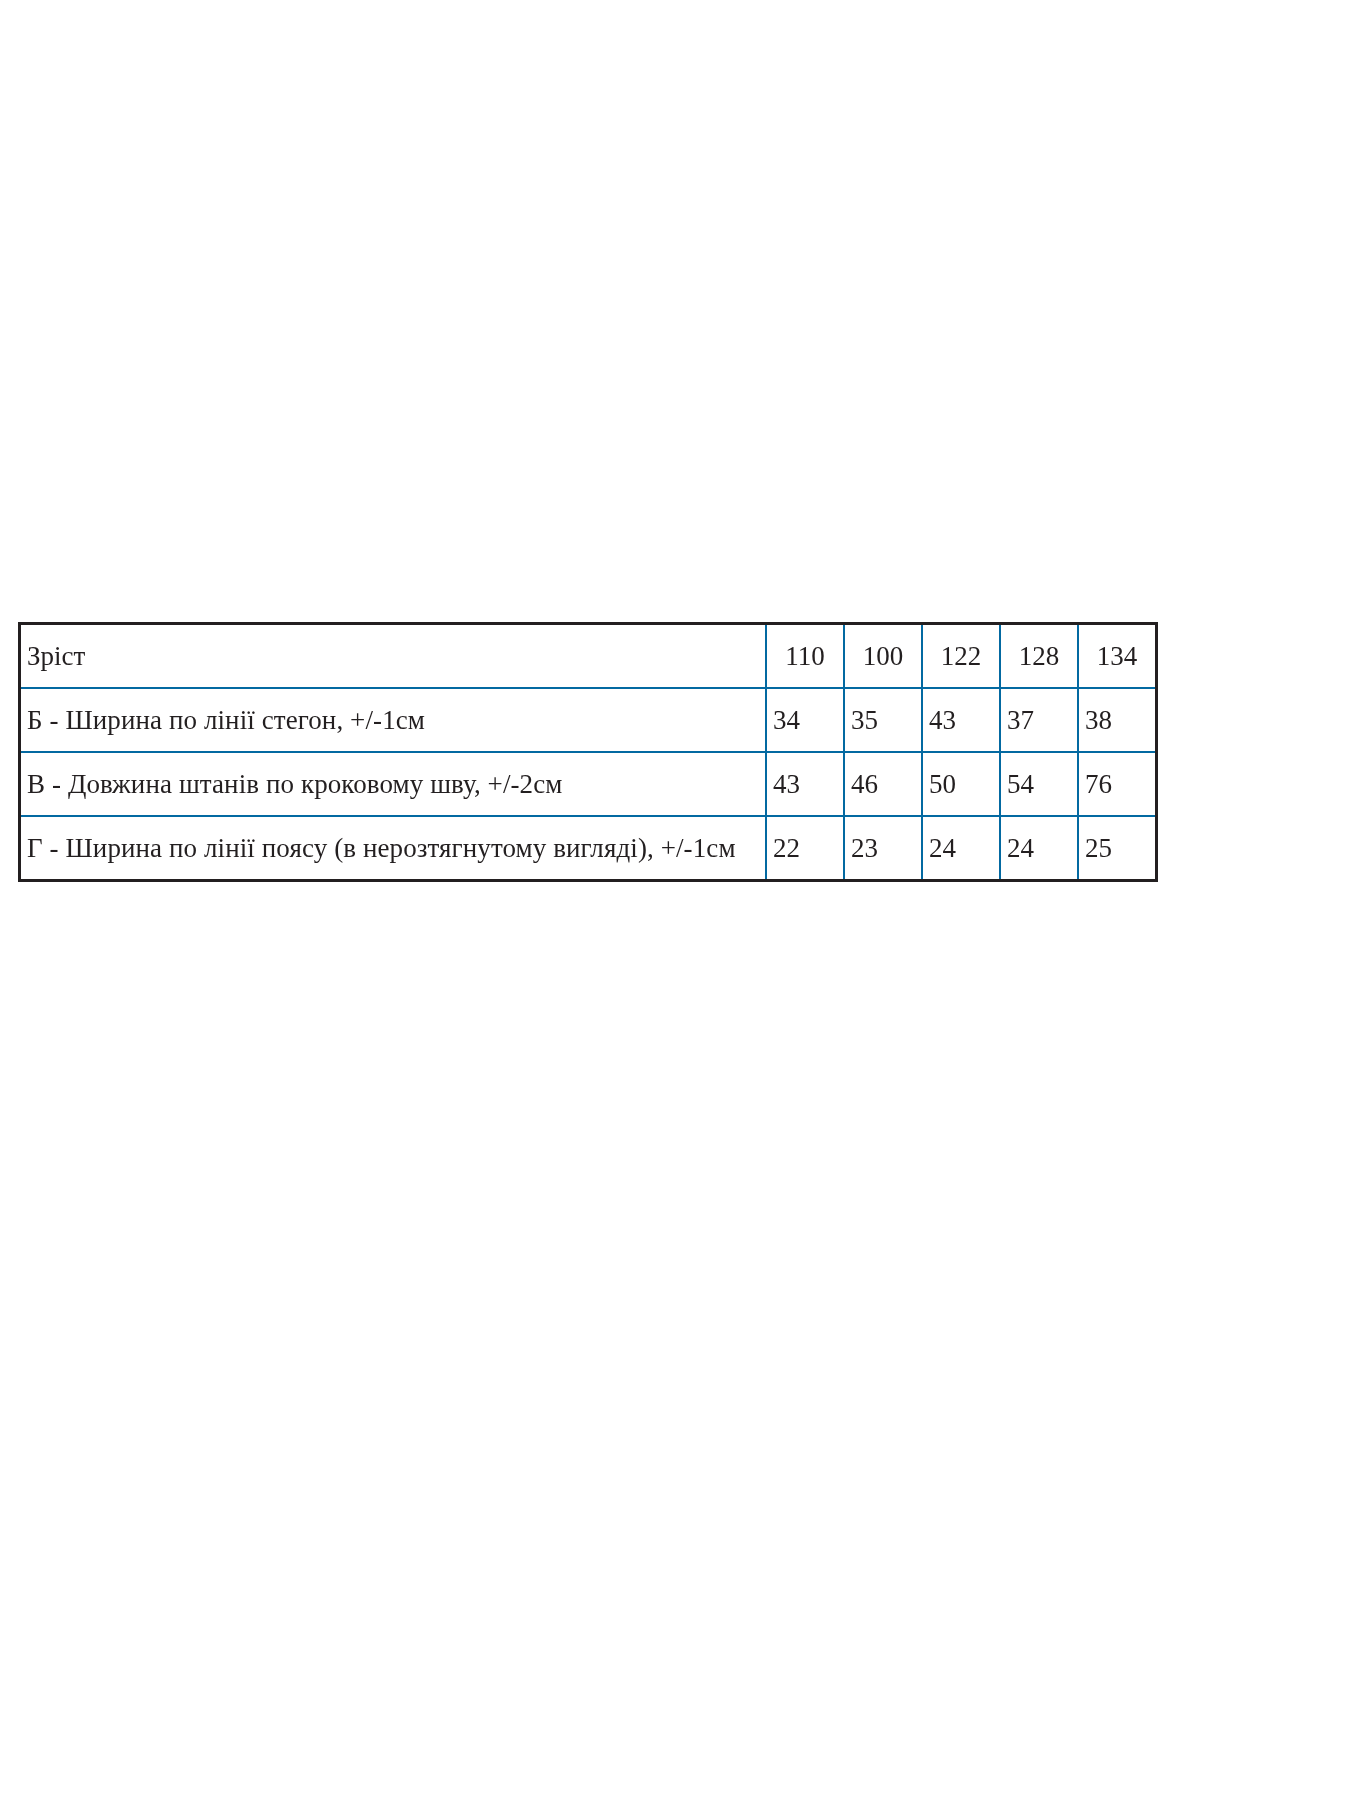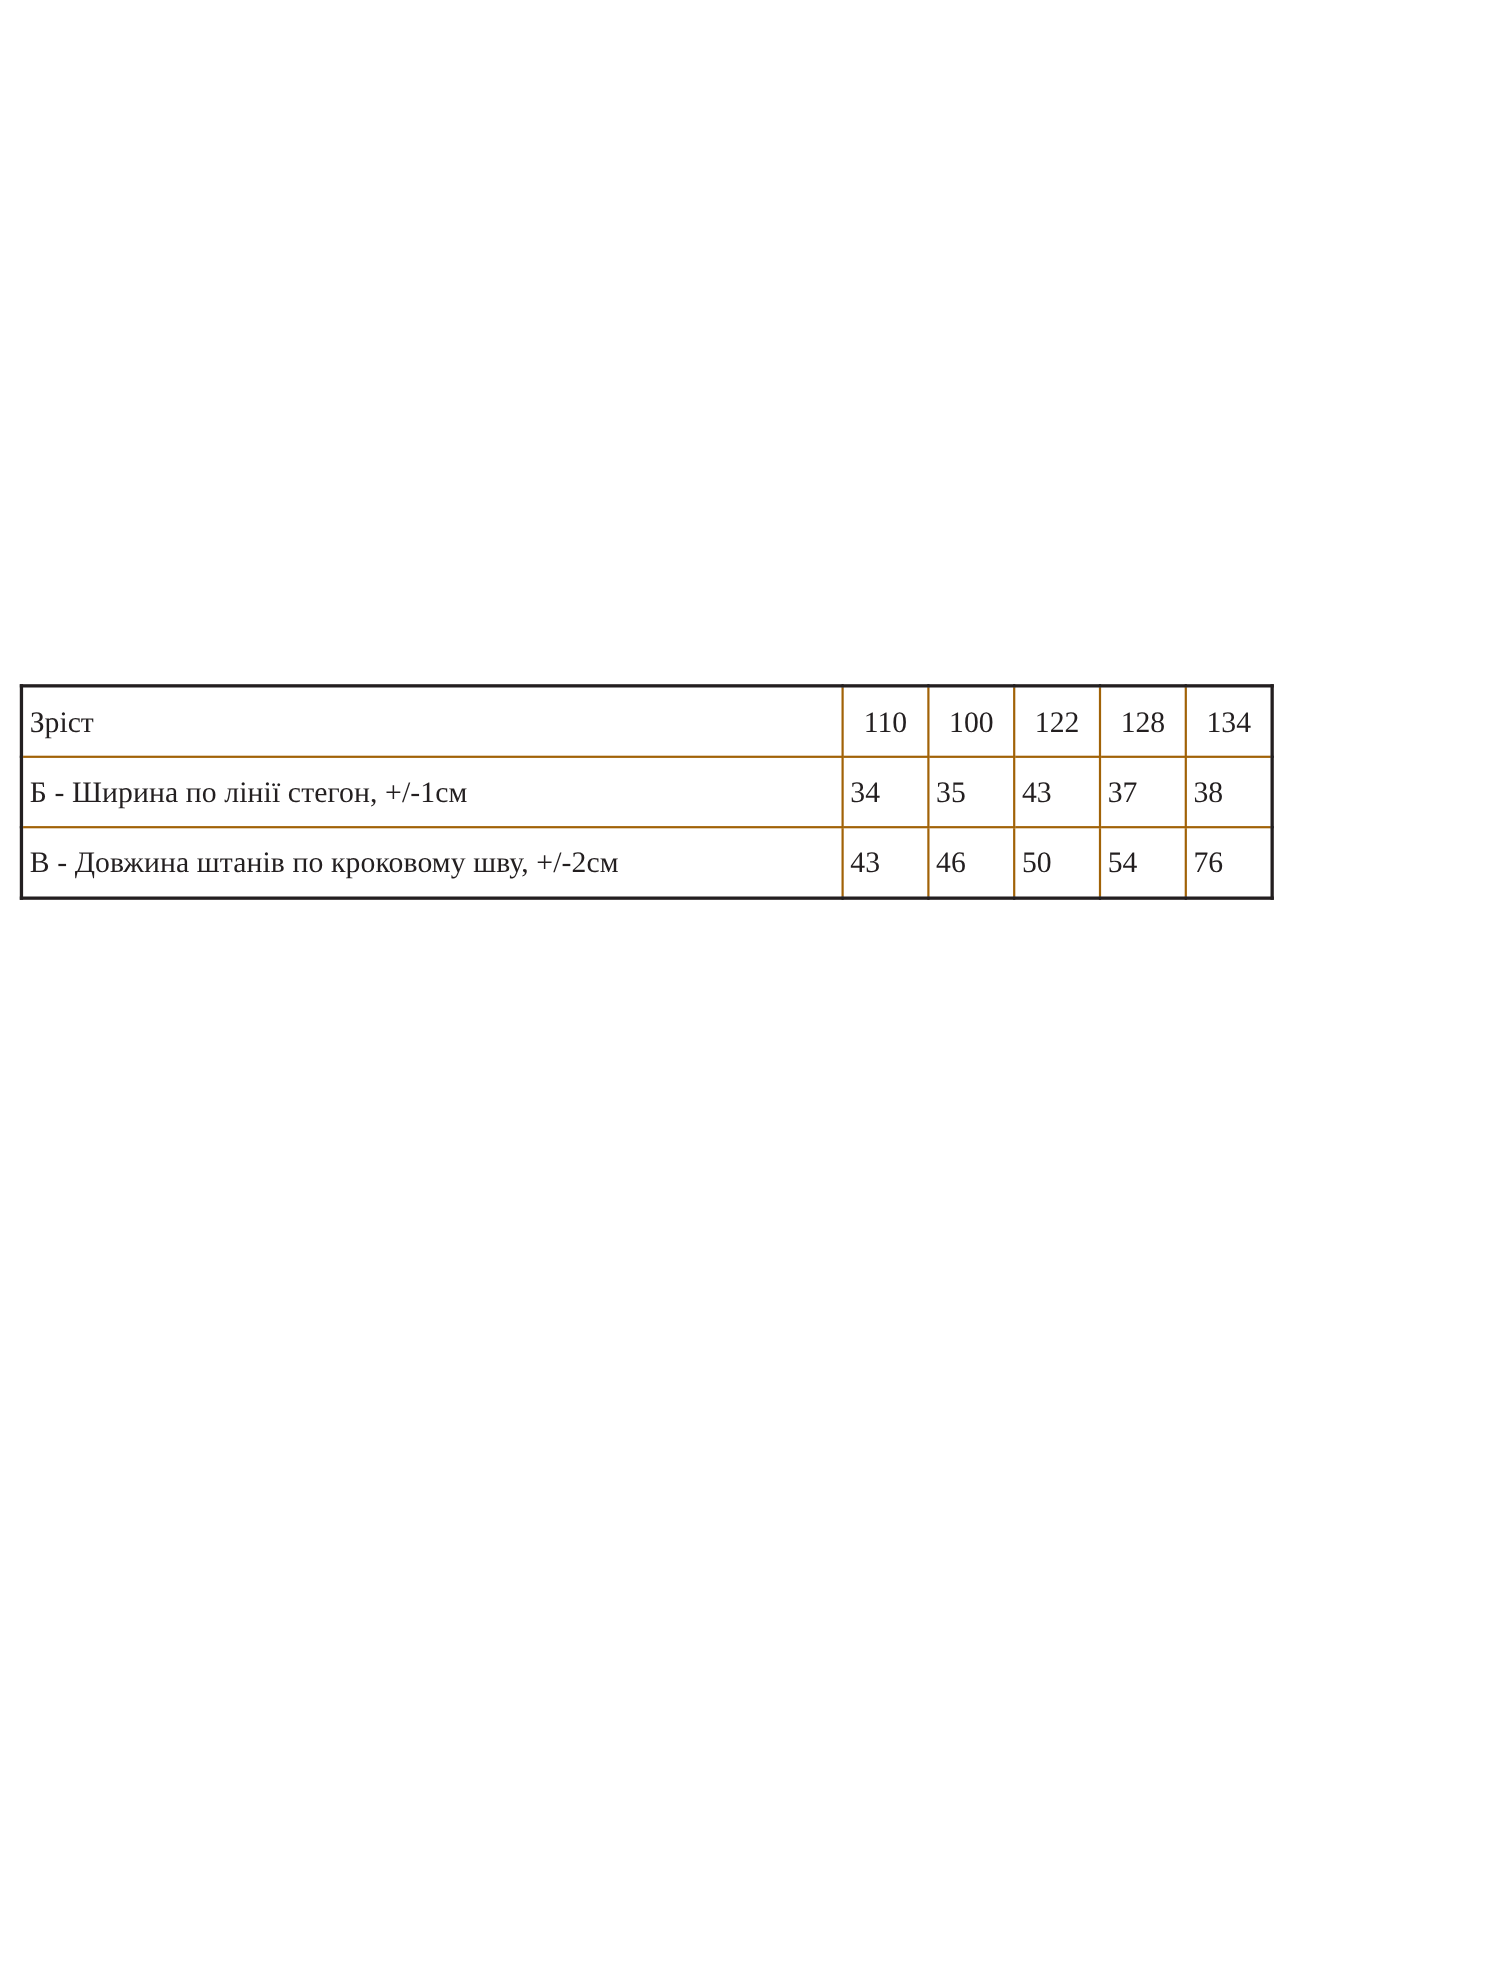--- a/index.html
+++ b/index.html
@@ -24,21 +24,21 @@
   }
 
   table.size-table {
     border-collapse: collapse;
     width: 100%;
     table-layout: fixed;
     border: 3px solid #231f20;
   }
 
   table.size-table td {
-    border: 2px solid #a16207;
+    border: 2px solid #0369a1;
     padding: 0 6px;
     font-size: 27px;
     line-height: 1.0;
     height: 62px;
     vertical-align: middle;
     color: #231f20;
     white-space: nowrap;
     overflow: hidden;
   }
 
@@ -87,15 +87,23 @@
         <td class="value-cell">38</td>
       </tr>
       <tr>
         <td class="label-cell">В - Довжина штанів по кроковому шву, +/-2см</td>
         <td class="value-cell">43</td>
         <td class="value-cell">46</td>
         <td class="value-cell">50</td>
         <td class="value-cell">54</td>
         <td class="value-cell">76</td>
       </tr>
+      <tr>
+        <td class="label-cell">Г - Ширина по лінії поясу (в нерозтягнутому вигляді), +/-1см</td>
+        <td class="value-cell">22</td>
+        <td class="value-cell">23</td>
+        <td class="value-cell">24</td>
+        <td class="value-cell">24</td>
+        <td class="value-cell">25</td>
+      </tr>
     </tbody>
   </table>
 </div>
 
 </body></html>

